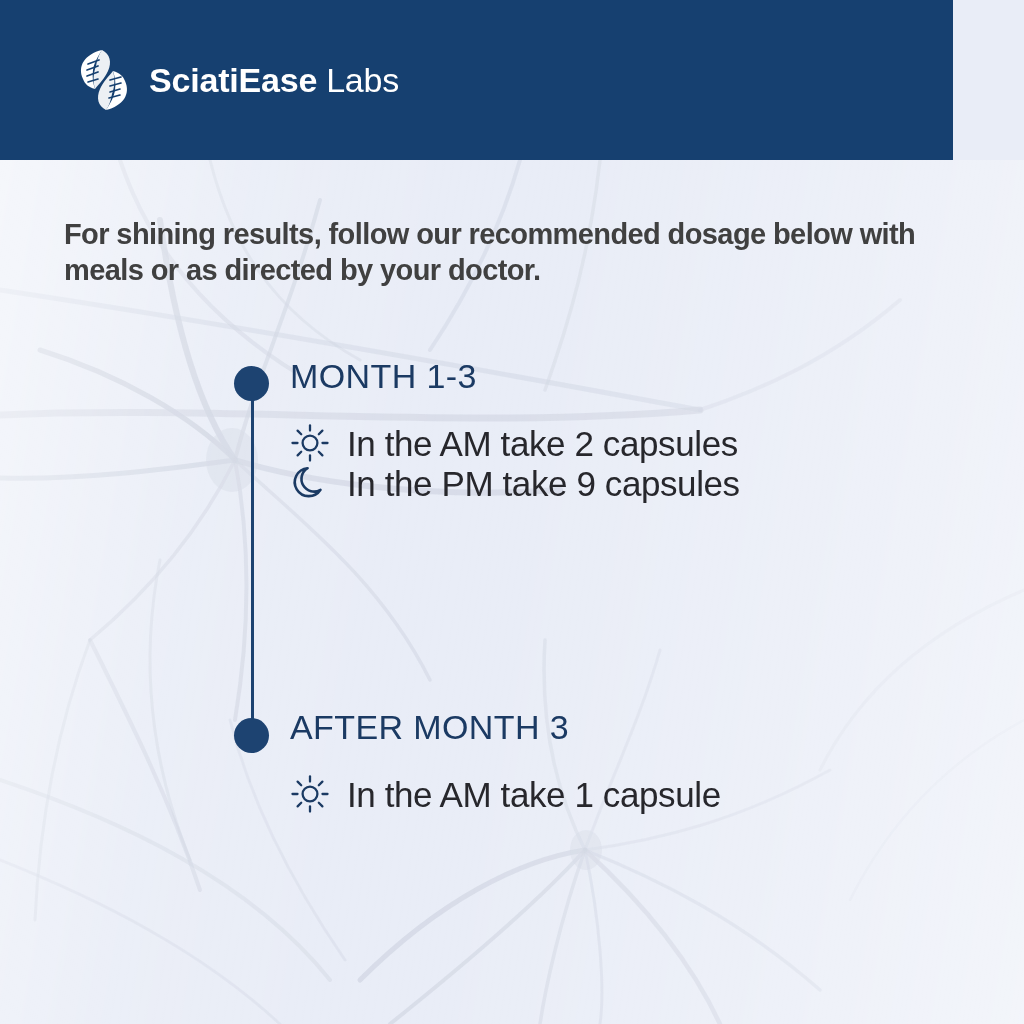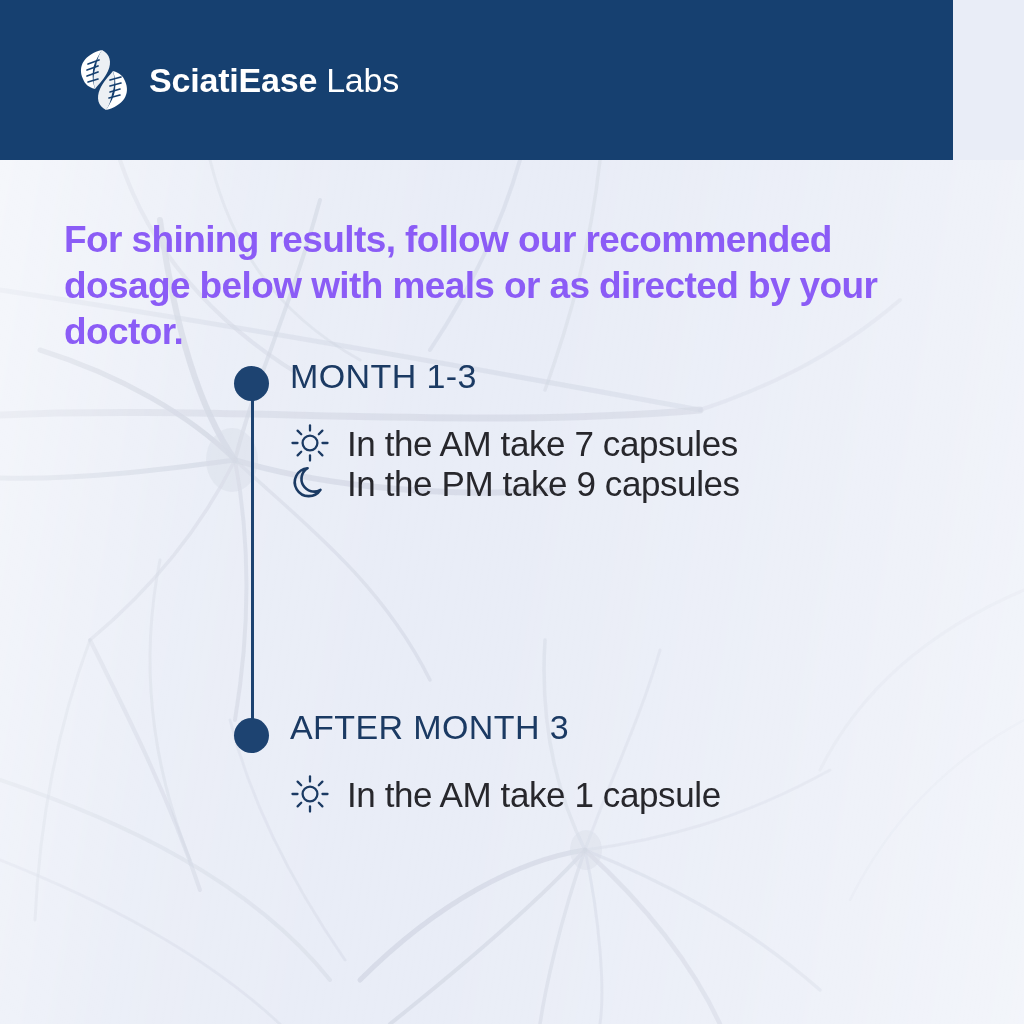--- a/index.html
+++ b/index.html
@@ -71,25 +71,25 @@
     position:absolute;
     left:0; top:160px;
     width:1024px; height:864px;
     z-index:4;
   }
 
   #headline {
     position:absolute;
     left:64px; top:57px;
     width:890px;
-    font-size:37px;
+    font-size:29px;
     font-weight:700;
     line-height:1.24;
     letter-spacing:-0.6px;
-    color:#8b5cf6;
+    color:#404040;
   }
 
   
   #timeline-line {
     position:absolute;
     left:251px; top:225px;
     width:3px; height:352px;
     background:#1d4371;
     z-index:4;
   }
@@ -239,21 +239,21 @@
             <line x1="20" y1="2.5" x2="20" y2="7.5"></line>
             <line x1="20" y1="32.5" x2="20" y2="37.5"></line>
             <line x1="2.5" y1="20" x2="7.5" y2="20"></line>
             <line x1="32.5" y1="20" x2="37.5" y2="20"></line>
             <line x1="7.6" y1="7.6" x2="11.2" y2="11.2"></line>
             <line x1="28.8" y1="28.8" x2="32.4" y2="32.4"></line>
             <line x1="32.4" y1="7.6" x2="28.8" y2="11.2"></line>
             <line x1="11.2" y1="28.8" x2="7.6" y2="32.4"></line>
           </g>
         </svg>
-        <span class="dose-text">In the AM take 7 capsules</span>
+        <span class="dose-text">In the AM take 2 capsules</span>
       </div>
 
       <div class="dose-row">
         <svg class="dose-icon" viewBox="0 0 40 40" aria-hidden="true">
           <path d="M30.5 26.8 A 14 14 0 1 1 17.6 5.2 A 11.6 11.6 0 0 0 30.5 26.8 Z" fill="none" stroke="#1b3a63" stroke-width="2.6" stroke-linejoin="round" stroke-linecap="round"></path>
         </svg>
         <span class="dose-text">In the PM take 9 capsules</span>
       </div>
     </div>
 

